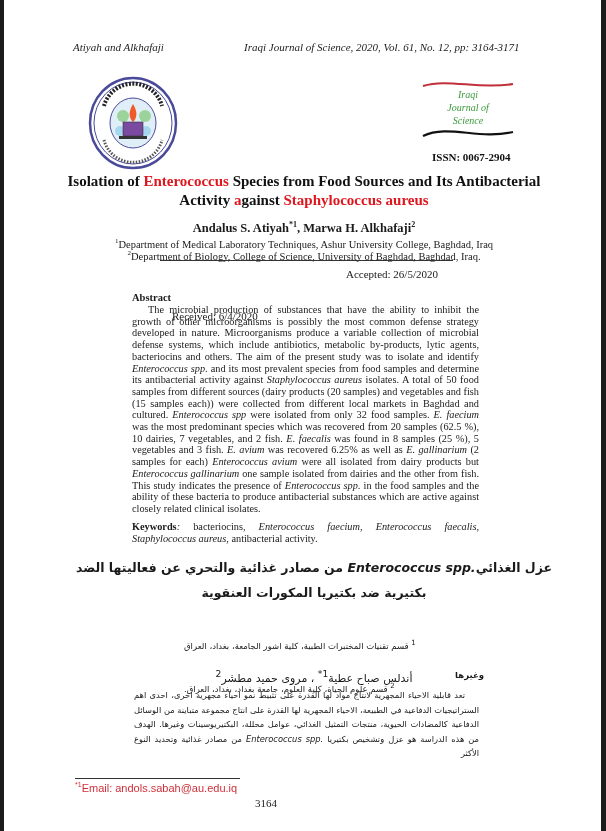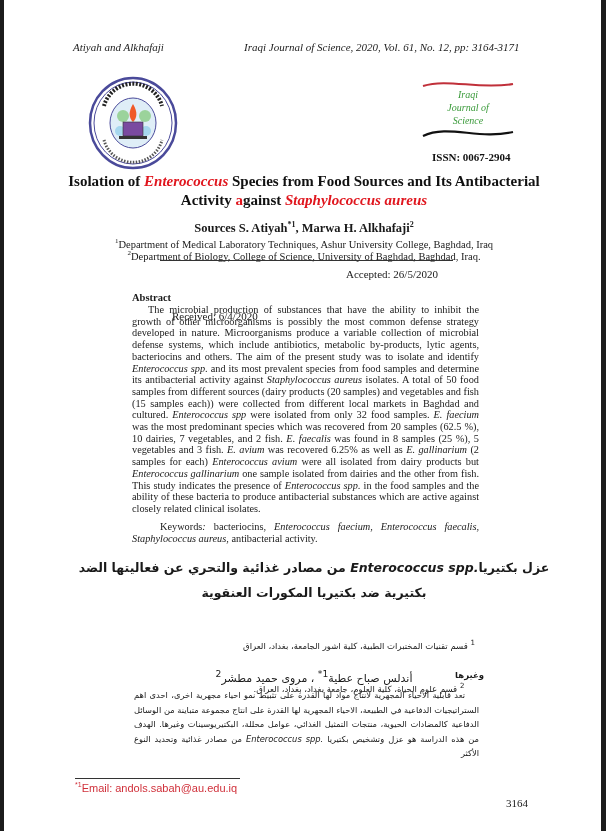--- a/index.html
+++ b/index.html
@@ -15,21 +15,21 @@
   .hdr-right { left: 240px; top: 41px; line-height: 13px; }
 
   .logo-left { left: 84px; top: 76px; width: 90px; height: 94px; }
   .logo-right { left: 414px; top: 80px; width: 100px; height: 66px; }
   .issn { left: 428px; top: 151px; font-size: 11px; font-weight: bold; color: #111; }
 
   .title {
     left: 40px; width: 520px; top: 172px; text-align: center;
     font-size: 15px; font-weight: bold; line-height: 19px; color: #111;
   }
-  .red { color: #e0161e; font-style: italic; }
+  .red { color: #e0161e; }
   .red-plain { color: #e0161e; }
 
   .authors { left: 40px; width: 520px; top: 220px; text-align: center; font-size: 12.5px; font-weight: bold; }
   .authors sup { font-size: 8px; }
   .aff { left: 40px; width: 520px; text-align: center; font-size: 10.5px; line-height: 12px; }
   .aff sup { font-size: 7px; }
   .aff1 { top: 235px; }
   .aff2 { top: 247px; }
 
   .rule { left: 156px; top: 260px; width: 293px; height: 1px; background: #333; }
@@ -42,43 +42,43 @@
   .abstract {
     left: 128px; top: 304px; width: 347px;
     font-size: 10.3px; line-height: 11.7px; text-align: justify; text-indent: 16px;
   }
   .abstract i { font-style: italic; }
 
   .keywords {
     left: 128px; top: 521px; width: 347px;
     font-size: 10.3px; line-height: 12px; text-align: justify;
   }
-  .keywords b { font-weight: normal; margin-left: 28px; }
+  .keywords b { font-weight: bold; }
 
   .ar { font-family: "DejaVu Sans", sans-serif; direction: rtl; }
   .ar-title {
     left: 60px; width: 500px; top: 555px; text-align: center;
     font-size: 12.5px; font-weight: bold; line-height: 25px;
   }
   .ar-title i { font-style: italic; }
   .ar-authors { left: 160px; width: 300px; top: 620px; text-align: center; font-size: 11px; font-weight: normal; margin-top: 48px; }
-  .ar-aff { left: 180px; width: 350px; text-align: center; font-size: 8.5px; line-height: 11px; }
+  .ar-aff { left: 180px; width: 350px; text-align: left; font-size: 8.5px; line-height: 11px; }
   .ar-aff1 { top: 637px; }
   .ar-aff2 { top: 652px; margin-top: 28px; }
   .ar-sum-head { left: 380px; width: 100px; top: 670px; text-align: right; font-size: 8.5px; font-weight: bold; }
   .ar-body {
     left: 130px; width: 345px; top: 688px;
     font-size: 8.3px; line-height: 14.5px; text-align: justify; text-indent: 14px;
   }
   .ar-body i { font-family: "DejaVu Sans", sans-serif; font-style: italic; }
 
   .fn-rule { left: 71px; top: 778px; width: 165px; height: 1px; background: #333; }
   .fn { left: 71px; top: 781px; font-family: "Liberation Sans", sans-serif; font-size: 11px; color: #d0303a; }
   .fn sup { font-size: 7px; }
-  .pageno { left: 0; width: 524px; top: 797px; text-align: right; font-size: 11px; }
+  .pageno { left: 0; width: 524px; top: 797px; text-align: center; font-size: 11px; }
 </style>
 </head>
 <body>
 
 <div class="page">
 
   <div class="abs hdr hdr-left">Atiyah and Alkhafaji</div>
   <div class="abs hdr hdr-right">
     <div>Iraqi Journal of Science, 2020, Vol. 61, No. 12, pp: 3164-3171</div>
   </div>
@@ -110,40 +110,40 @@
     </svg>
   </div>
   <div class="abs issn">ISSN: 0067-2904</div>
 
   <div class="abs title">
     <span>Isolation of </span><span class="red">Enterococcus</span><span> Species from Food Sources and Its Antibacterial</span><br>
     <span>Activity </span><span class="red-plain">a</span><span>gainst </span><span class="red">Staphylococcus aureus</span>
   </div>
 
   <div class="abs authors">
-    <span>Sources S. Atiyah</span><sup>*1</sup><span>, </span><span>Marwa H. Alkhafaji</span><sup>2</sup>
+    <span>Andalus S. Atiyah</span><sup>*1</sup><span>, </span><span>Marwa H. Alkhafaji</span><sup>2</sup>
   </div>
   <div class="abs aff aff1">
     <sup>1</sup><span>Department of Medical Laboratory Techniques, Ashur University College, Baghdad, Iraq</span>
   </div>
   <div class="abs aff aff2">
     <sup>2</sup><span>Department of Biology, College of Science, University of Baghdad, Baghdad, Iraq.</span>
   </div>
 
   <div class="abs rule"></div>
 
   <div class="abs recv recv-left">Received: 6/4/2020</div>
   <div class="abs recv recv-right">Accepted: 26/5/2020</div>
 
   <div class="abs abstract-head">Abstract</div>
   <div class="abs abstract"><span>The microbial production of substances that have the ability to inhibit the growth of other microorganisms is possibly the most common defense strategy developed in nature. Microorganisms produce a variable collection of microbial defense systems, which include antibiotics, metabolic by-products, lytic agents, bacteriocins and others. The aim of the present study was to isolate and identify </span><i>Enterococcus spp</i><span>. and  its most prevalent species from food samples and determine its antibacterial activity against </span><i>Staphylococcus aureus</i><span> isolates. A total of 50 food samples from different sources (dairy products (20 samples) and vegetables and fish (15 samples each)) were collected from different local markets in Baghdad and cultured. </span><i>Enterococcus spp</i><span> were isolated from only 32 food samples. </span><i>E. faecium</i><span> was the most predominant species which was recovered from 20 samples (62.5 %), 10 dairies, 7 vegetables, and 2 fish. </span><i>E. faecalis</i><span> was found in 8 samples (25 %), 5 vegetables and 3 fish.  </span><i>E. avium</i><span> was recovered 6.25% as well as </span><i>E. gallinarium</i><span> (2 samples for each) </span><i>Enterococcus avium</i><span> were all isolated from dairy products but </span><i>Enterococcus gallinarium</i><span> one sample isolated from dairies and the other from fish. This study indicates the presence of </span><i>Enterococcus spp.</i><span> in the food samples and the ability of these bacteria to produce antibacterial substances which are active against closely related clinical isolates.</span></div>
 
   <div class="abs keywords"><b>Keywords</b><i>:</i><span> bacteriocins, </span><i>Enterococcus faecium, Enterococcus faecalis, Staphylococcus aureus,</i><span> antibacterial activity.</span></div>
 
-  <div class="abs ar ar-title"><span>عزل بكتيريا</span><i dir="ltr">Enterococcus spp.</i><span> من مصادر  غذائية والتحري عن فعاليتها الضد بكتيرية ضد بكتيريا المكورات العنقوية</span></div>
+  <div class="abs ar ar-title"><span>عزل الغذائي</span><i dir="ltr">Enterococcus spp.</i><span> من مصادر  غذائية والتحري عن فعاليتها الضد بكتيرية ضد بكتيريا المكورات العنقوية</span></div>
 
   <div class="abs ar ar-authors"><span>أندلس صباح عطية</span><sup>1*</sup><span> ، مروى حميد مطشر</span><sup>2</sup></div>
 
   <div class="abs ar ar-aff ar-aff1"><sup>1</sup><span> قسم تقنيات المختبرات الطبية، كلية اشور الجامعة، بغداد، العراق</span></div>
   <div class="abs ar ar-aff ar-aff2"><sup>2</sup><span> قسم علوم الحياة، كلية العلوم، جامعة بغداد، بغداد، العراق.</span></div>
 
   <div class="abs ar ar-sum-head">وغيرها</div>
 
   <div class="abs ar ar-body"><span>تعد قابلية الاحياء المجهرية لانتاج مواد لها القدرة على تثبيط نمو احياء مجهرية اخرى، احدى اهم الستراتيجيات الدفاعية في الطبيعة، الاحياء المجهرية لها القدرة على انتاج مجموعة متباينة من الوسائل الدفاعية كالمضادات الحيوية، منتجات التمثيل الغذائي،  عوامل محللة، البكتيريوسينات وغيرها.  الهدف من هذه الدراسة هو عزل وتشخيص بكتيريا </span><i dir="ltr">Enterococcus spp.</i><span> من مصادر غذائية وتحديد النوع الأكثر</span></div>
 

